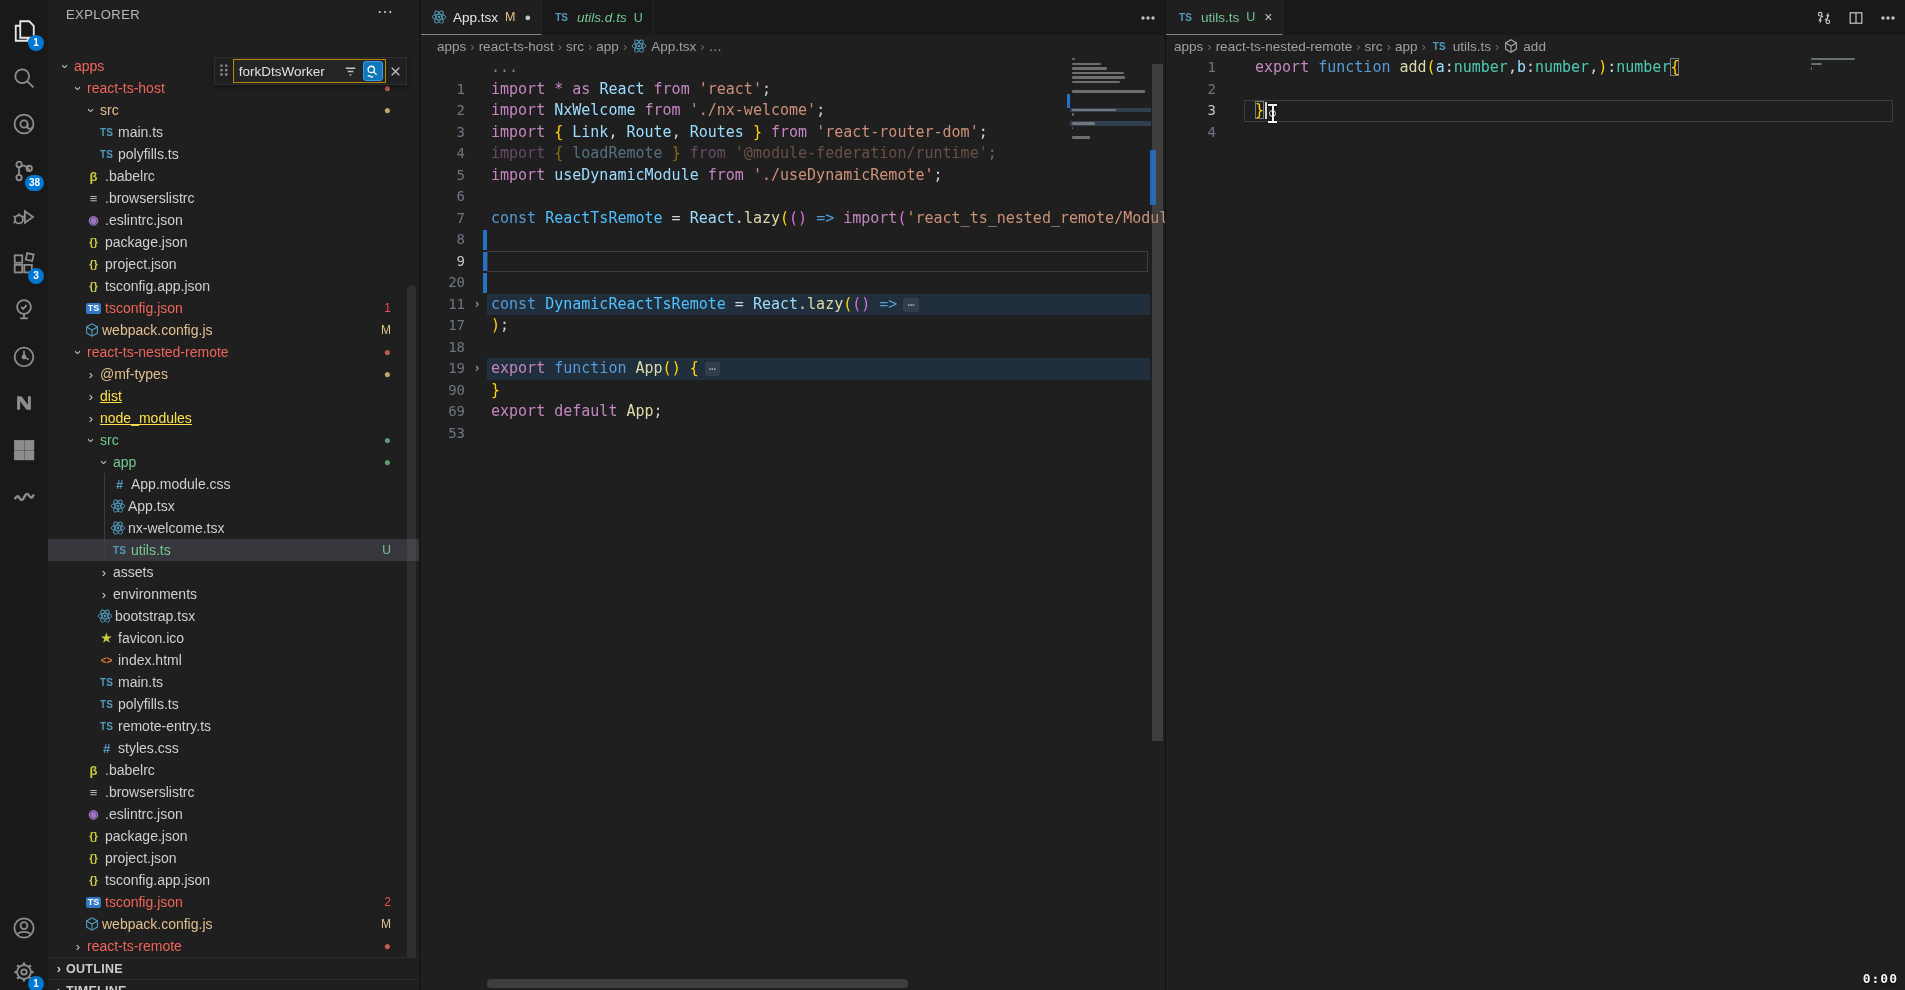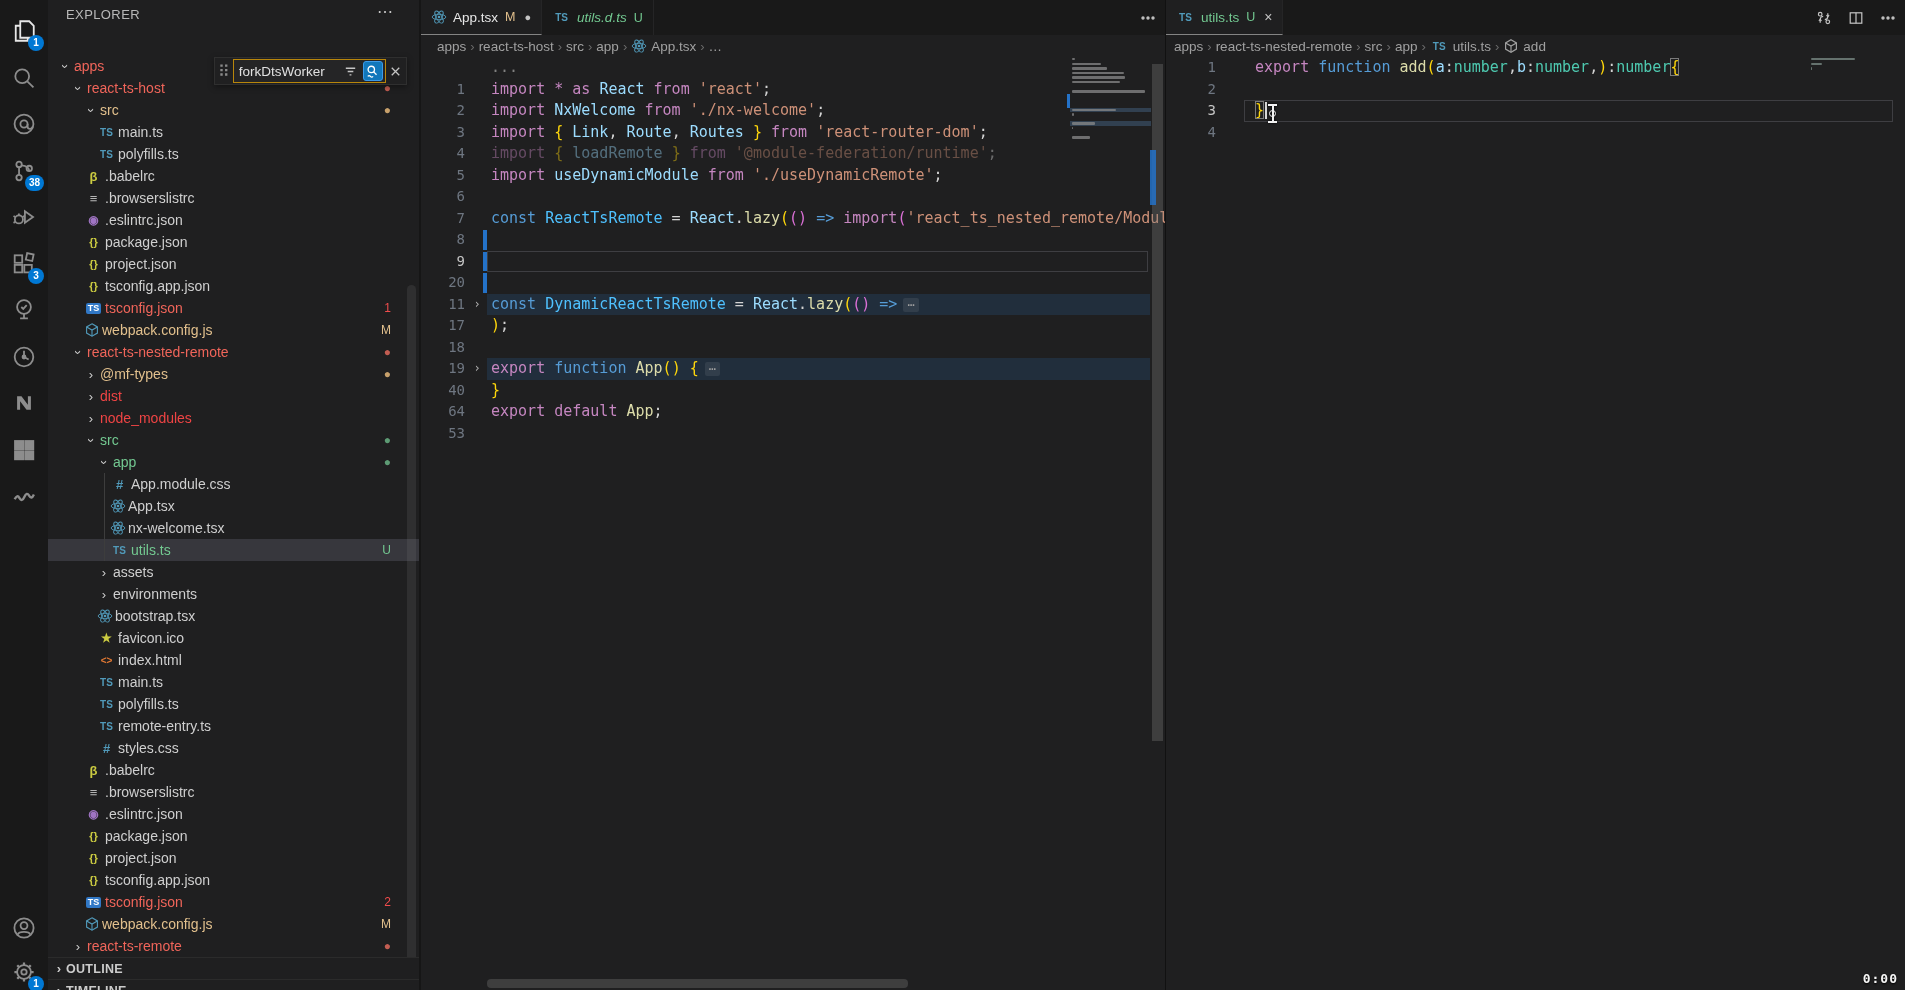--- a/index.html
+++ b/index.html
@@ -22,21 +22,21 @@
   #ws-row .tw { margin-left:4px; }
   #ws-label { margin-left:3px; font-size:13px; font-weight:bold; color:#cccccc; letter-spacing:.3px; }
   #tree { position:absolute; left:0; top:55px; width:100%; }
   .trow { position:absolute; left:0; width:100%; height:22px; display:flex; align-items:center; font-size:14px; color:#cfcfcf; cursor:pointer; }
   .trow.sel { background:#37373d; }
   .tw { width:14px; color:#cccccc; font-size:13px; display:inline-block; text-align:center; flex:none; }
   .tw.exp { transform:rotate(90deg); }
   .ficon { width:19px; flex:none; text-align:center; font-weight:bold; display:inline-flex; align-items:center; justify-content:center; }
   .tlabel { margin-left:2px; white-space:nowrap; }
   .tbadge { position:absolute; right:28px; font-size:12px; }
-  .c-red { color:#f0655a; } .c-yellow { color:#e2c08d; } .c-green { color:#73c991; } .c-gray { color:#ef4444; }
+  .c-red { color:#f0655a; } .c-yellow { color:#e2c08d; } .c-green { color:#73c991; } .c-gray { color:#fde047;text-decoration:underline; }
   .b-red { color:#f14c4c; } .b-yellow { color:#e2c08d; } .b-green { color:#73c991; }
   .dot-red { color:#c25d52; } .dot-yellow { color:#c7a06b; } .dot-green { color:#5d9b74; }
   .guide { position:absolute; width:1px; background:#3d3d3d; }
   #sb-scroll { position:absolute; right:3px; top:285px; width:9px; height:690px; background:rgba(121,121,121,.18); border-radius:5px; }
   .sb-section { position:absolute; left:0; width:100%; height:22px; border-top:1px solid #2b2b2b; display:flex; align-items:center; font-size:12.5px; font-weight:bold; color:#cccccc; letter-spacing:.3px; background:#1f1f20; cursor:pointer; }
   .sb-section .tw { margin-left:4px; }
 
   
   #findbox { position:absolute; left:166px; top:57px; height:28px; display:flex; align-items:center; background:#202021; border:1px solid #2f2f2f; box-shadow:0 2px 6px rgba(0,0,0,.4); z-index:6; }
   #grip { color:#8a8a8a; padding:0 3px; cursor:grab; }
@@ -602,22 +602,22 @@
         <div class="cl"><span class="lnum ">5</span><span class="ltext"><span class="k">import</span><span class="p"> </span><span class="v">useDynamicModule</span><span class="p"> </span><span class="k">from</span><span class="p"> </span><span class="s">'./useDynamicRemote'</span><span class="p">;</span></span></div>
         <div class="cl"><span class="lnum ">6</span><span class="ltext"></span></div>
         <div class="cl"><span class="lnum ">7</span><span class="ltext"><span class="b">const</span><span class="p"> </span><span class="V">ReactTsRemote</span><span class="p"> = </span><span class="v">React</span><span class="p">.</span><span class="f">lazy</span><span class="g">(</span><span class="m">(</span><span class="m">)</span><span class="p"> </span><span class="b">=&gt;</span><span class="p"> </span><span class="k">import</span><span class="m">(</span><span class="s">'react_ts_nested_remote/Module'</span></span></div>
         <div class="cl"><span class="lnum ">8</span><span class="chbar"></span><span class="ltext"></span></div>
         <div class="cl"><span class="curbox"></span><span class="lnum on">9</span><span class="chbar"></span><span class="ltext"></span></div>
         <div class="cl"><span class="lnum ">20</span><span class="chbar"></span><span class="ltext"></span></div>
         <div class="cl"><span class="bghl"></span><span class="lnum ">11</span><span class="fchev">›</span><span class="ltext"><span class="b">const</span><span class="p"> </span><span class="V">DynamicReactTsRemote</span><span class="p"> = </span><span class="v">React</span><span class="p">.</span><span class="f">lazy</span><span class="g">(</span><span class="m">(</span><span class="m">)</span><span class="p"> </span><span class="b">=&gt;</span><span class="fold">⋯</span></span></div>
         <div class="cl"><span class="lnum ">17</span><span class="ltext"><span class="g">)</span><span class="p">;</span></span></div>
         <div class="cl"><span class="lnum ">18</span><span class="ltext"></span></div>
         <div class="cl"><span class="bghl"></span><span class="lnum ">19</span><span class="fchev">›</span><span class="ltext"><span class="k">export</span><span class="p"> </span><span class="b">function</span><span class="p"> </span><span class="f">App</span><span class="g">(</span><span class="g">)</span><span class="p"> </span><span class="g">{</span><span class="fold">⋯</span></span></div>
-        <div class="cl"><span class="lnum ">40</span><span class="ltext"><span class="g">}</span></span></div>
-        <div class="cl"><span class="lnum ">64</span><span class="ltext"><span class="k">export</span><span class="p"> </span><span class="k">default</span><span class="p"> </span><span class="f">App</span><span class="p">;</span></span></div>
+        <div class="cl"><span class="lnum ">90</span><span class="ltext"><span class="g">}</span></span></div>
+        <div class="cl"><span class="lnum ">69</span><span class="ltext"><span class="k">export</span><span class="p"> </span><span class="k">default</span><span class="p"> </span><span class="f">App</span><span class="p">;</span></span></div>
         <div class="cl"><span class="lnum ">53</span><span class="ltext"></span></div>
       </div>
       <div class="minimap">
         <div class="mm-row" style="top: 1px; left: 2px; width: 2.85px; background: rgb(138, 138, 138); opacity: 0.75;"></div>
         <div class="mm-row" style="top: 5.6px; left: 2px; width: 29.45px; background: rgb(138, 138, 138); opacity: 0.75;"></div>
         <div class="mm-row" style="top: 10.2px; left: 2px; width: 35.15px; background: rgb(138, 138, 138); opacity: 0.75;"></div>
         <div class="mm-row" style="top: 14.8px; left: 2px; width: 52.25px; background: rgb(138, 138, 138); opacity: 0.75;"></div>
         <div class="mm-row" style="top: 19.4px; left: 2px; width: 53.2px; background: rgb(138, 138, 138); opacity: 0.75;"></div>
         <div class="mm-row" style="top: 24px; left: 2px; width: 47.5px; background: rgb(138, 138, 138); opacity: 0.75;"></div>
         <div class="mm-row" style="top: 33.2px; left: 2px; width: 73.15px; background: rgb(138, 138, 138); opacity: 0.75;"></div>

